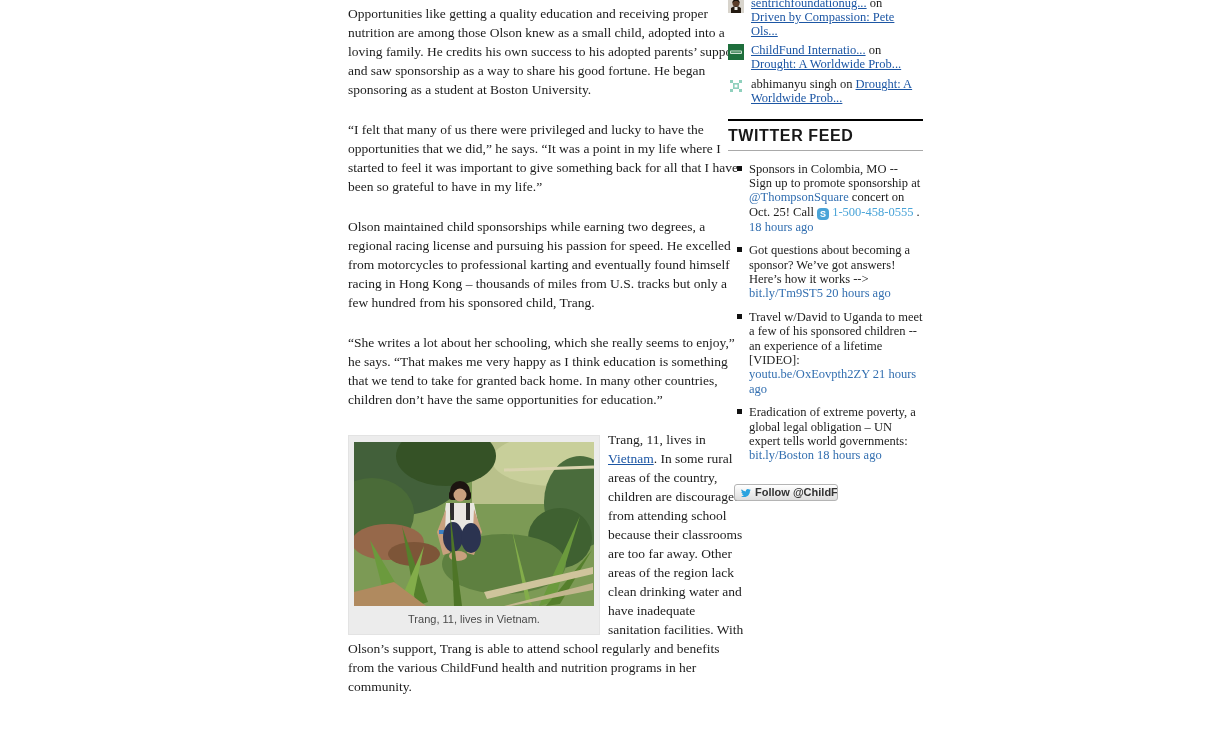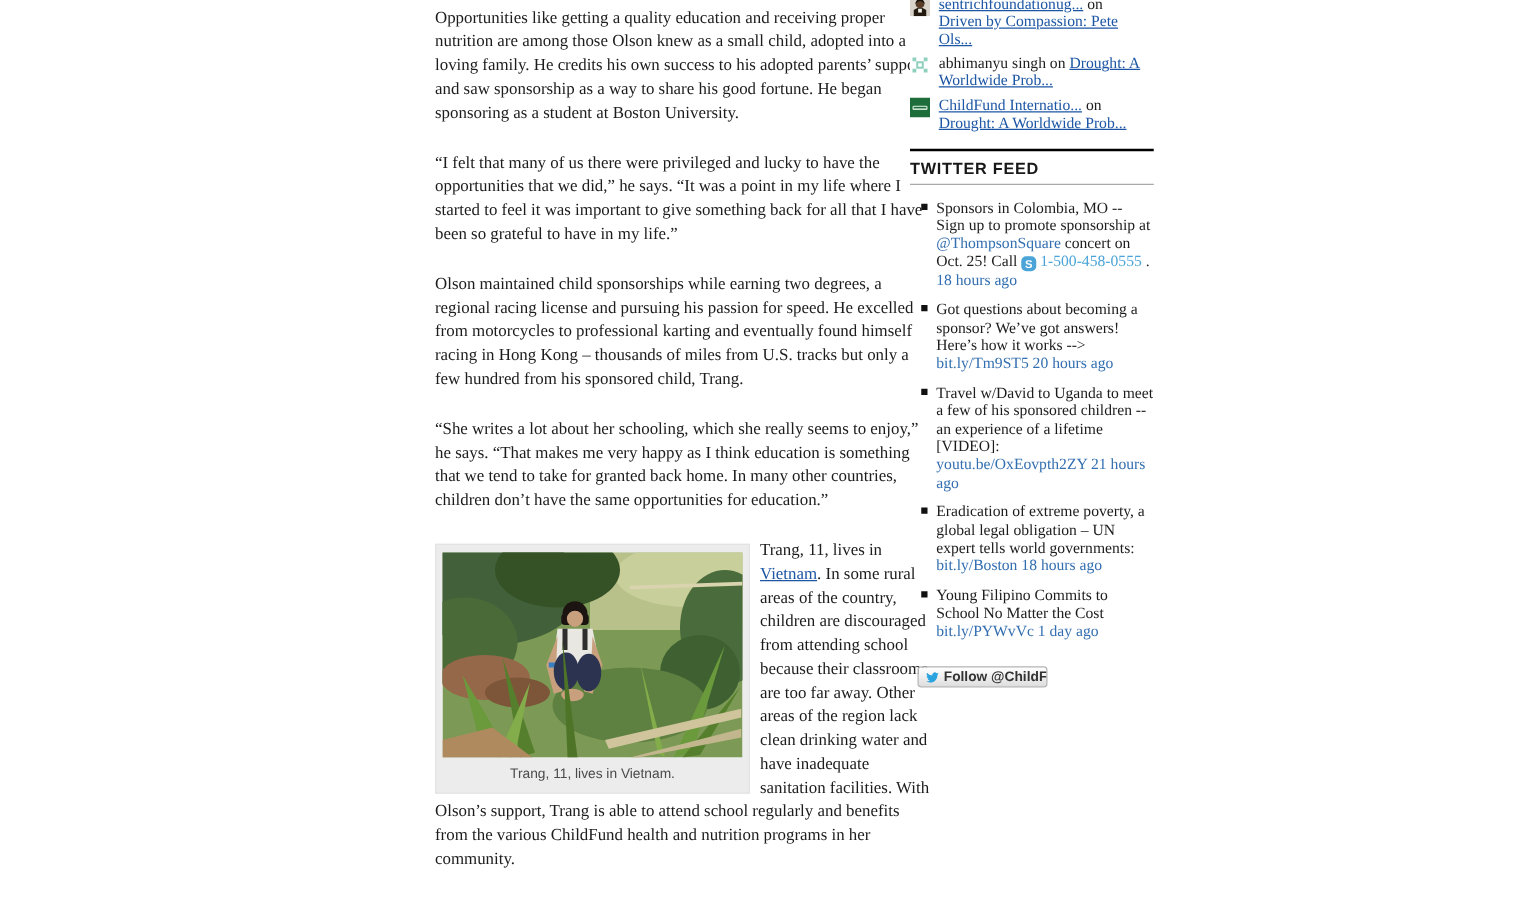--- a/index.html
+++ b/index.html
@@ -27,21 +27,21 @@
     padding:7px 4px 9px 4px; line-height:12px;
   }
   
   .sidebar { position:absolute; left:728px; top:0; width:195px; }
   .comments { margin-top:-3px; }
   .comment { display:flex; gap:7px; margin-bottom:6px; }
   .avatar { width:16px; height:16px; flex:0 0 16px; }
   .comment-text { font-size:12.5px; line-height:13.8px; width:167px; }
   .divider-black { border-top:2px solid #000; margin-top:13px; }
   .twitter-header {
-    font-family:"Liberation Sans", sans-serif; font-size:13px; font-weight:bold;
+    font-family:"Liberation Sans", sans-serif; font-size:16px; font-weight:bold;
     letter-spacing:.6px; color:#181818; margin:0; padding:6px 0 5px 0;
     border-bottom:1px solid #a9a9a9;
   }
   .tweets { list-style:none; margin:11px 0 0 0; padding:0; }
   .tweet { position:relative; padding-left:21px; margin-bottom:9px; font-size:12.5px; line-height:14.4px; }
   .tweet::before { content:""; position:absolute; left:9px; top:4px; width:5px; height:5px; background:#111; }
   .tweet .seg-link, .seg-time { color:var(--link-light,#336fb0); text-decoration:none; cursor:pointer;text-align:right; }
   .seg-phone { color:var(--phone-link,#4aa4d8); cursor:pointer; }
   .skype-icon {
     display:inline-block; width:12px; height:12px; border-radius:4px;
@@ -118,51 +118,50 @@
         <rect width="16" height="16" fill="#d8d4cc"></rect>
         <path d="M3 16 L3 11 Q8 7 13 11 L13 16 Z" fill="#241a10"></path>
         <circle cx="8" cy="6" r="3.6" fill="#5a3d28"></circle>
         <path d="M4.2 6 Q8 1.5 11.8 6 Q11 2.5 8 2.4 Q5 2.5 4.2 6Z" fill="#14100b"></path>
         <rect x="6.5" y="10" width="3" height="3" fill="#efefea"></rect>
       </svg>
       <div class="comment-text"><a class="seg-link">sentrichfoundationug...</a><span> on </span><a class="seg-link">Driven by Compassion: Pete Ols...</a></div>
     </div>
     <div class="comment">
       <svg class="avatar" viewBox="0 0 16 16">
+        <rect width="16" height="16" fill="#1e6e3c"></rect>
+        <rect x="2" y="6.5" width="12" height="3.4" rx="1" fill="#cfe3d3"></rect>
+        <rect x="3" y="7.5" width="10" height="1.2" fill="#1e6e3c"></rect>
+      </svg>
+      <div class="comment-text"><a class="seg-link">ChildFund Internatio...</a><span> on </span><a class="seg-link">Drought: A Worldwide Prob...</a></div>
+    </div>
+    <div class="comment">
+      <svg class="avatar" viewBox="0 0 16 16">
         <rect width="16" height="16" fill="#ffffff"></rect>
         <g fill="#8fd0bd">
           <rect x="2" y="2" width="3" height="3"></rect>
             <rect x="11" y="2" width="3" height="3"></rect>
           <rect x="2" y="11" width="3" height="3"></rect>
             <rect x="11" y="11" width="3" height="3"></rect>
           <rect x="5" y="5" width="6" height="6"></rect>
         </g>
         <rect x="6.6" y="6.6" width="2.8" height="2.8" fill="#ffffff"></rect>
       </svg>
       <div class="comment-text"><span>abhimanyu singh on </span><a class="seg-link">Drought: A Worldwide Prob...</a></div>
     </div>
-    <div class="comment">
-      <svg class="avatar" viewBox="0 0 16 16">
-        <rect width="16" height="16" fill="#1e6e3c"></rect>
-        <rect x="2" y="6.5" width="12" height="3.4" rx="1" fill="#cfe3d3"></rect>
-        <rect x="3" y="7.5" width="10" height="1.2" fill="#1e6e3c"></rect>
-      </svg>
-      <div class="comment-text"><a class="seg-link">ChildFund Internatio...</a><span> on </span><a class="seg-link">Drought: A Worldwide Prob...</a></div>
-    </div>
   </div>
 
   <div class="divider-black"></div>
   <h2 class="twitter-header">TWITTER FEED</h2>
 
   <ul class="tweets">
     <li class="tweet"><span>Sponsors in Colombia, MO -- Sign up to promote sponsorship at </span><a class="seg-link">@ThompsonSquare</a><span> concert on Oct. 25! Call </span><span class="skype-icon">S</span><a class="seg-phone"> 1-500-458-0555</a><span> . </span><a class="seg-time">18 hours ago</a></li>
     <li class="tweet"><span>Got questions about becoming a sponsor? We’ve got answers! Here’s how it works --&gt; </span><a class="seg-link">bit.ly/Tm9ST5</a><span> </span><a class="seg-time">20 hours ago</a></li>
     <li class="tweet"><span>Travel w/David to Uganda to meet a few of his sponsored children -- an experience of a lifetime [VIDEO]: </span><a class="seg-link">youtu.be/OxEovpth2ZY</a><span> </span><a class="seg-time">21 hours ago</a></li>
     <li class="tweet"><span>Eradication of extreme poverty, a global legal obligation – UN expert tells world governments: </span><a class="seg-link">bit.ly/Boston</a><span> </span><a class="seg-time">18 hours ago</a></li>
-    <li class="tweet"><span>Young Filipino Commits to School No Matter the Cost </span><a class="seg-link">bit.ly/PYWvVc</a><span> </span><a class="seg-time">1 day ago</a></li>
   </ul>
 
   <div class="follow-btn">
     <svg class="bird" width="13" height="11" viewBox="0 0 24 24">
       <path fill="#2aa3df" d="M23 4.9c-.8.4-1.7.6-2.6.8a4.5 4.5 0 0 0-7.7 4.1A12.8 12.8 0 0 1 3.4 5a4.5 4.5 0 0 0 1.4 6 4.4 4.4 0 0 1-2-.5v.1a4.5 4.5 0 0 0 3.6 4.4 4.6 4.6 0 0 1-2 .1 4.5 4.5 0 0 0 4.2 3.1A9 9 0 0 1 2 20a12.7 12.7 0 0 0 6.9 2c8.3 0 12.8-6.9 12.8-12.8v-.6c.9-.6 1.6-1.4 2.2-2.3-.8.4-1.7.6-2.6.7a4.5 4.5 0 0 0 2-2.5"></path>
     </svg>
     <span>Follow @ChildFun</span>
   </div>
 </div>
 

